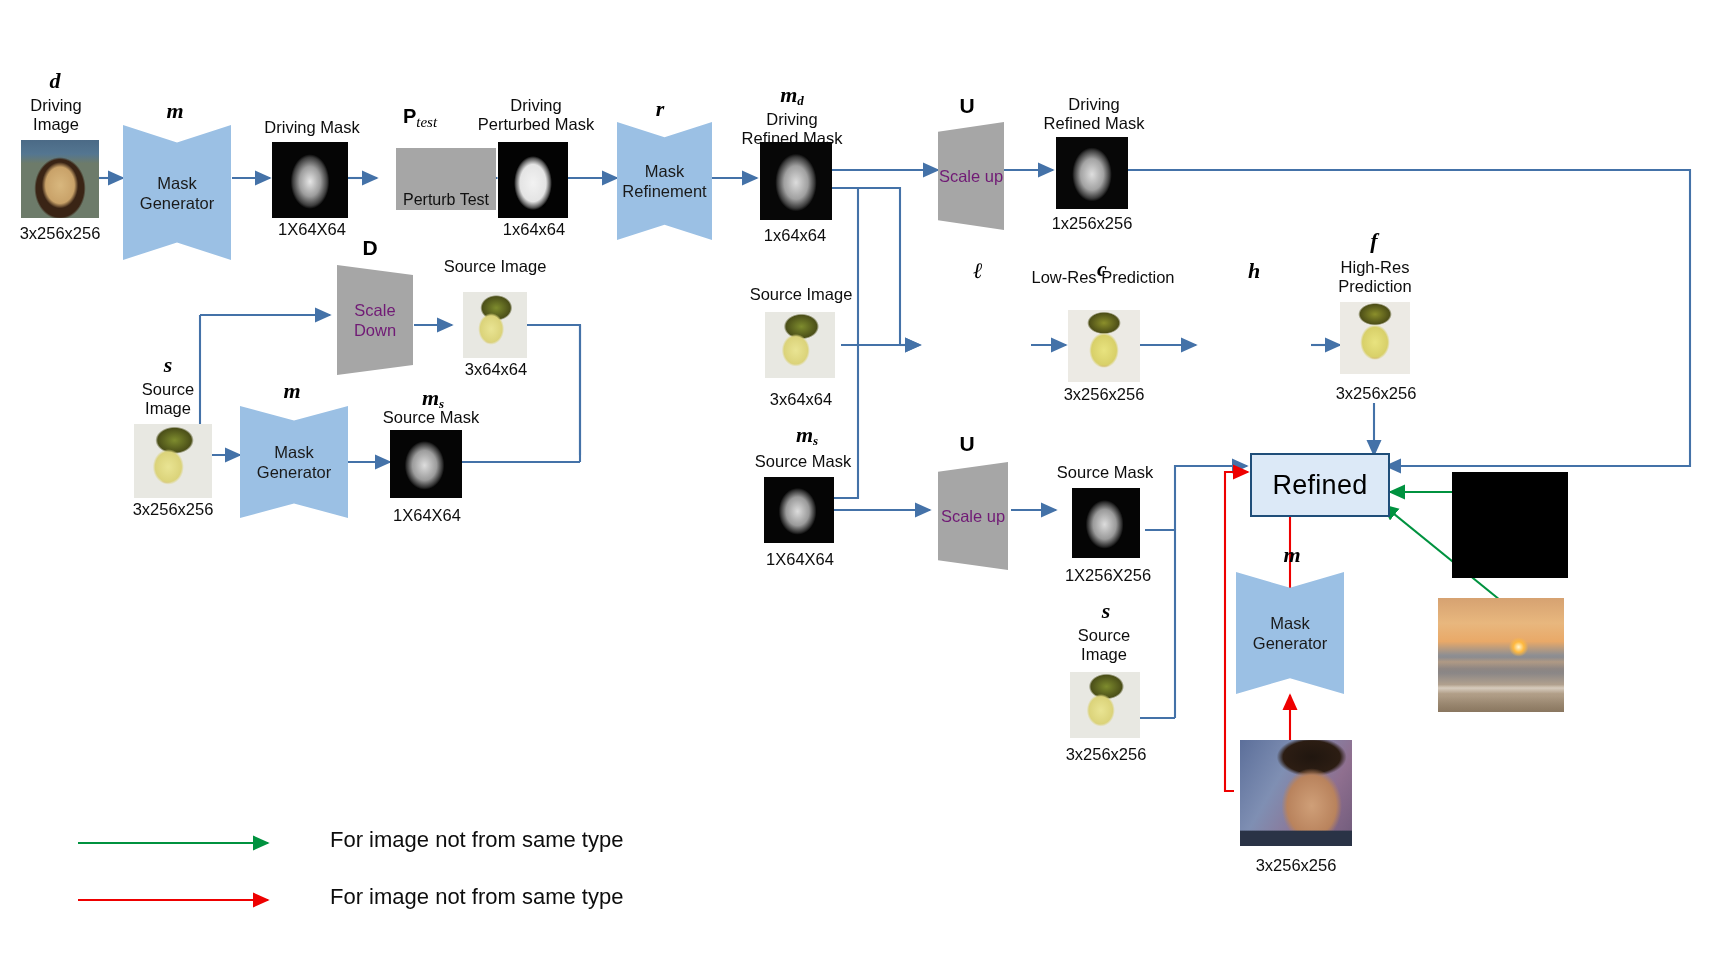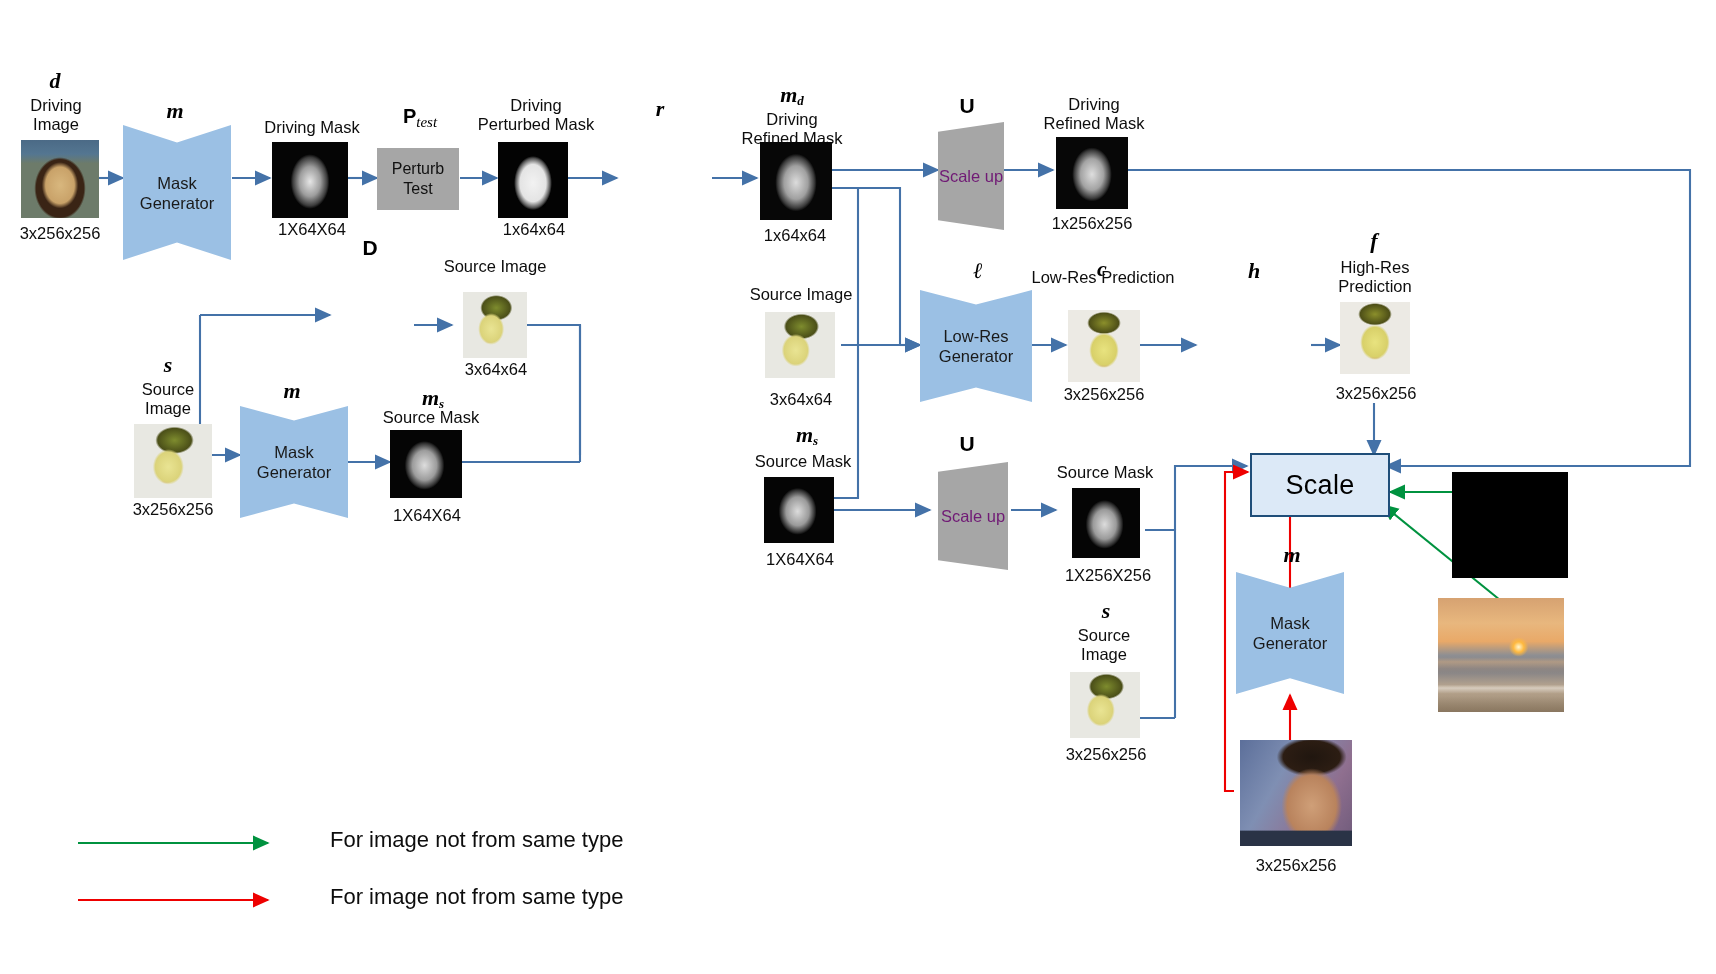--- a/index.html
+++ b/index.html
@@ -157,38 +157,42 @@
   <div class="lbl" style="left:248px;top:118px;width:128px;">Driving Mask</div>
   <div class="thumb" style="left:272px;top:142px;width:76px;height:76px;">
     <div class="inner" style="background:#050505;"></div>
     <div class="inner" style="background:
       radial-gradient(ellipse 22px 31px at 50% 52%, #e6e6e6 0%, #9d9d9d 48%, #3b3b3b 78%, rgba(0,0,0,0) 88%),
       radial-gradient(ellipse 9px 6px at 50% 64%, #ffffff 0%, rgba(255,255,255,0) 80%);"></div>
   </div>
   <div class="lbl" style="left:250px;top:220px;width:124px;">1X64X64</div>
 
   <div class="sym ptest" style="left:380px;top:105px;width:80px;"><span>P</span><span class="sub">test</span></div>
-  <div class="greybox" style="left:377px;top:148px;width:82px;height:62px;">
+  <div class="greybox" style="left:396px;top:148px;width:100px;height:62px;align-items:flex-end;">
     <span>Perturb
 Test</span>
   </div>
 
   <div class="lbl" style="left:470px;top:96px;width:132px;">Driving
 Perturbed Mask</div>
   <div class="thumb" style="left:498px;top:142px;width:70px;height:76px;">
     <div class="inner" style="background:#030303;"></div>
     <div class="inner" style="background:
       radial-gradient(ellipse 21px 30px at 50% 54%, #f2f2f2 0%, #e4e4e4 62%, #555 82%, rgba(0,0,0,0) 90%),
       radial-gradient(ellipse 5px 3px at 41% 48%, #111 0%, rgba(17,17,17,0) 85%),
       radial-gradient(ellipse 5px 3px at 60% 48%, #111 0%, rgba(17,17,17,0) 85%),
       radial-gradient(circle 3px at 66% 84%, #000 0%, rgba(0,0,0,0) 90%);"></div>
   </div>
   <div class="lbl" style="left:478px;top:220px;width:112px;">1x64x64</div>
 
   <div class="sym" style="left:630px;top:96px;width:60px;">r</div>
+  <div class="bowtie" style="left:617px;top:122px;width:95px;height:118px;">
+    <span>Mask
+Refinement</span>
+  </div>
 
   <div class="sym" style="left:752px;top:82px;width:80px;"><span>m</span><span class="sub">d</span></div>
   <div class="lbl" style="left:728px;top:110px;width:128px;">Driving
 Refined Mask</div>
   <div class="thumb" style="left:760px;top:142px;width:72px;height:78px;">
     <div class="inner" style="background:#070707;"></div>
     <div class="inner" style="background:
       radial-gradient(ellipse 23px 32px at 50% 52%, #dcdcdc 0%, #a0a0a0 52%, #3a3a3a 80%, rgba(0,0,0,0) 90%),
       radial-gradient(ellipse 8px 6px at 50% 62%, #fafafa 0%, rgba(250,250,250,0) 80%);"></div>
   </div>
@@ -204,20 +208,24 @@
 Refined Mask</div>
   <div class="thumb" style="left:1056px;top:137px;width:72px;height:72px;">
     <div class="inner" style="background:#070707;"></div>
     <div class="inner" style="background:
       radial-gradient(ellipse 22px 30px at 50% 52%, #dedede 0%, #a3a3a3 52%, #3a3a3a 80%, rgba(0,0,0,0) 90%),
       radial-gradient(ellipse 8px 6px at 50% 62%, #fbfbfb 0%, rgba(251,251,251,0) 80%);"></div>
   </div>
   <div class="lbl" style="left:1036px;top:214px;width:112px;">1x256x256</div>
 
   <div class="sym up" style="left:340px;top:236px;width:60px;">D</div>
+  <div class="trapL" style="left:337px;top:265px;width:76px;height:110px;">
+    <span>Scale
+Down</span>
+  </div>
 
   <div class="lbl" style="left:430px;top:257px;width:130px;">Source Image</div>
   <div class="thumb" style="left:463px;top:292px;width:64px;height:66px;">
     <div class="inner" style="background:#e8e8e2;"></div>
     <div class="inner" style="background:
       radial-gradient(ellipse 18px 22px at 44% 56%, #e9e493 0%, #dbd37a 60%, rgba(219,211,122,0) 72%),
       radial-gradient(ellipse 20px 16px at 52% 24%, #7e8c2e 0%, #4b4f18 70%, rgba(75,79,24,0) 80%),
       radial-gradient(ellipse 7px 4px at 40% 58%, #4c4a18 0%, rgba(76,74,24,0) 85%),
       radial-gradient(ellipse 6px 3px at 42% 74%, #c77a53 0%, rgba(199,122,83,0) 85%);"></div>
   </div>
@@ -257,24 +265,20 @@
     <div class="inner" style="background:#e8e8e2;"></div>
     <div class="inner" style="background:
       radial-gradient(ellipse 19px 22px at 44% 58%, #e9e493 0%, #dbd37a 62%, rgba(219,211,122,0) 74%),
       radial-gradient(ellipse 22px 16px at 52% 22%, #7e8c2e 0%, #4b4f18 70%, rgba(75,79,24,0) 80%),
       radial-gradient(ellipse 7px 4px at 40% 58%, #4c4a18 0%, rgba(76,74,24,0) 85%),
       radial-gradient(ellipse 6px 3px at 42% 76%, #c77a53 0%, rgba(199,122,83,0) 85%);"></div>
   </div>
   <div class="lbl" style="left:746px;top:390px;width:110px;">3x64x64</div>
 
   <div class="sym" style="left:948px;top:258px;width:60px;">ℓ</div>
-  <div class="bowtie" style="left:920px;top:290px;width:112px;height:112px;">
-    <span>Low-Res
-Generator</span>
-  </div>
 
   <div class="sym" style="left:1072px;top:256px;width:60px;">c</div>
   <div class="lbl" style="left:1028px;top:268px;width:150px;">Low-Res Prediction</div>
   <div class="thumb" style="left:1068px;top:310px;width:72px;height:72px;">
     <div class="inner" style="background:#eceae4;"></div>
     <div class="inner" style="background:
       radial-gradient(ellipse 20px 24px at 50% 56%, #e8e37f 0%, #d8d069 62%, rgba(216,208,105,0) 74%),
       radial-gradient(ellipse 21px 14px at 50% 18%, #8b8f2b 0%, #4e4f17 70%, rgba(78,79,23,0) 80%),
       radial-gradient(ellipse 6px 3px at 41% 52%, #4a4818 0%, rgba(74,72,24,0) 85%),
       radial-gradient(ellipse 6px 3px at 60% 52%, #4a4818 0%, rgba(74,72,24,0) 85%),
@@ -330,21 +334,21 @@
     <div class="inner" style="background:#e8e8e2;"></div>
     <div class="inner" style="background:
       radial-gradient(ellipse 19px 22px at 44% 58%, #e9e493 0%, #dbd37a 62%, rgba(219,211,122,0) 74%),
       radial-gradient(ellipse 22px 16px at 52% 22%, #7e8c2e 0%, #4b4f18 70%, rgba(75,79,24,0) 80%),
       radial-gradient(ellipse 7px 4px at 40% 58%, #4c4a18 0%, rgba(76,74,24,0) 85%),
       radial-gradient(ellipse 6px 3px at 42% 76%, #c77a53 0%, rgba(199,122,83,0) 85%);"></div>
   </div>
   <div class="lbl" style="left:1050px;top:745px;width:112px;">3x256x256</div>
 
   <div class="bgswap" style="left:1250px;top:453px;width:136px;height:60px;">
-    <span>Scale</span>
+    <span>Refined</span>
   </div>
 
   <div class="sym" style="left:1262px;top:542px;width:60px;">m</div>
   <div class="bowtie" style="left:1236px;top:572px;width:108px;height:122px;">
     <span>Mask
 Generator</span>
   </div>
 
   <div class="thumb" style="left:1240px;top:740px;width:112px;height:106px;">
     <div class="inner" style="background:linear-gradient(120deg,#5c6f9a 0%,#7f8fb3 35%,#8f6f8f 70%,#6e5a7a 100%);"></div>

